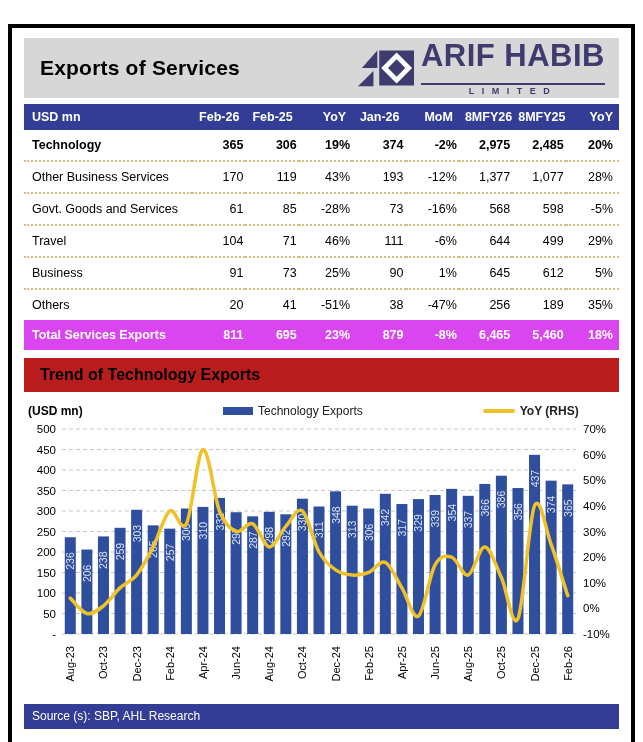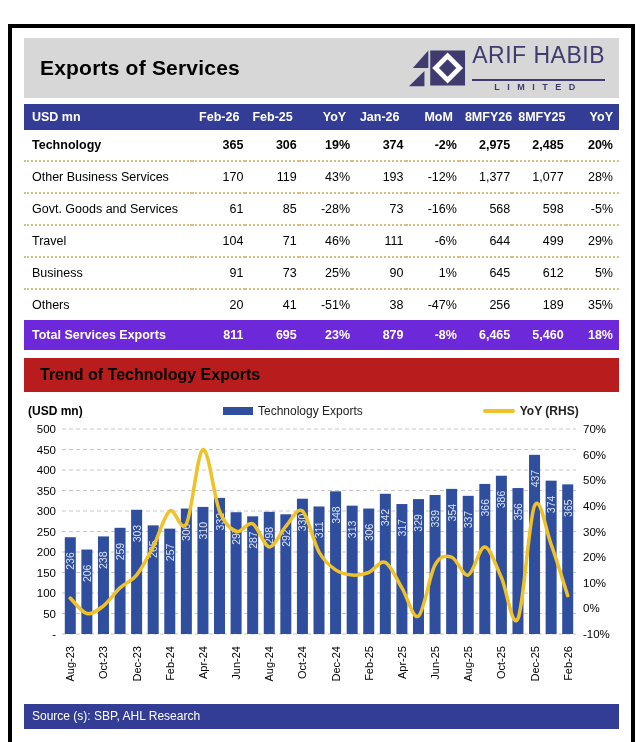--- a/index.html
+++ b/index.html
@@ -6,33 +6,33 @@
   body { width:643px; height:742px; background:#ffffff; font-family:"Liberation Sans", sans-serif; }
   .page { position:relative; width:643px; height:742px; background:#ffffff; }
   .frame { position:absolute; left:8px; top:24px; width:627px; height:726px; border:4px solid #000000; background:#ffffff; overflow:hidden; }
   .inner { padding:10px 12px 0 12px; }
 
   
   .header-band { background:#d7d7d7; height:60px; display:flex; align-items:center; justify-content:space-between; padding:0 14px 0 16px; }
   .report-title { font-size:21px; font-weight:bold; color:#000; letter-spacing:0.2px; }
   .logo { display:flex; align-items:center; gap:6px; }
   .logo-text { display:flex; flex-direction:column; align-items:stretch; }
-  .logo-name { font-size:23px; font-weight:normal; color:#3f3b6e; letter-spacing:0.5px; line-height:1; }
+  .logo-name { font-size:31px; font-weight:bold; color:#3f3b6e; letter-spacing:0.5px; line-height:1; }
   .logo-sub { border-top:2px solid #3f3b6e; margin-top:12px; font-size:9px; font-weight:bold; color:#3f3b6e; letter-spacing:7.5px; padding-top:1px; text-align:center; white-space:nowrap; }
 
   
   table.data { width:100%; border-collapse:collapse; table-layout:fixed; margin-top:6px; }
   table.data col.lab { width:168px; }
   table.data th, table.data td { font-size:12.5px; text-align:right; padding:8px 2px; }
   table.data thead th { background:#333d96; color:#fff; font-weight:bold; padding:6px 6px; }
   table.data thead th:first-child, table.data td:first-child { text-align:left; padding-left:8px; }
   table.data thead th:last-child, table.data td:last-child { padding-right:6px; }
   tbody tr:not(:last-child) td { border-bottom:2px dotted #d9be7f; }
   tbody tr.bold td { font-weight:bold; }
-  tr.total td { background:#6d28d9; color:#fff; font-weight:bold; border:none; padding:8px 2px; }
+  tr.total td { background:#d946ef; color:#fff; font-weight:bold; border:none; padding:8px 2px; }
   tr.total td:first-child { padding-left:8px; }
   tr.total td:last-child { padding-right:6px; }
 
   
   .chart-title-band { background:#b91c1c; margin-top:8px; padding:8px 0 8px 16px; font-size:16px; font-weight:bold; color:#000; }
   .legend-row { display:flex; align-items:center; margin-top:8px; height:22px; }
   .axis-unit { font-size:12px; font-weight:bold; color:#000; margin-left:4px; width:120px; }
   .legend-item { display:flex; align-items:center; gap:5px; font-size:12px; color:#222; }
   .legend-item.li-0 { margin-left:30px;padding-left:45px; }
   .legend-item.li-1 { margin-left:120px;font-weight:bold; }

